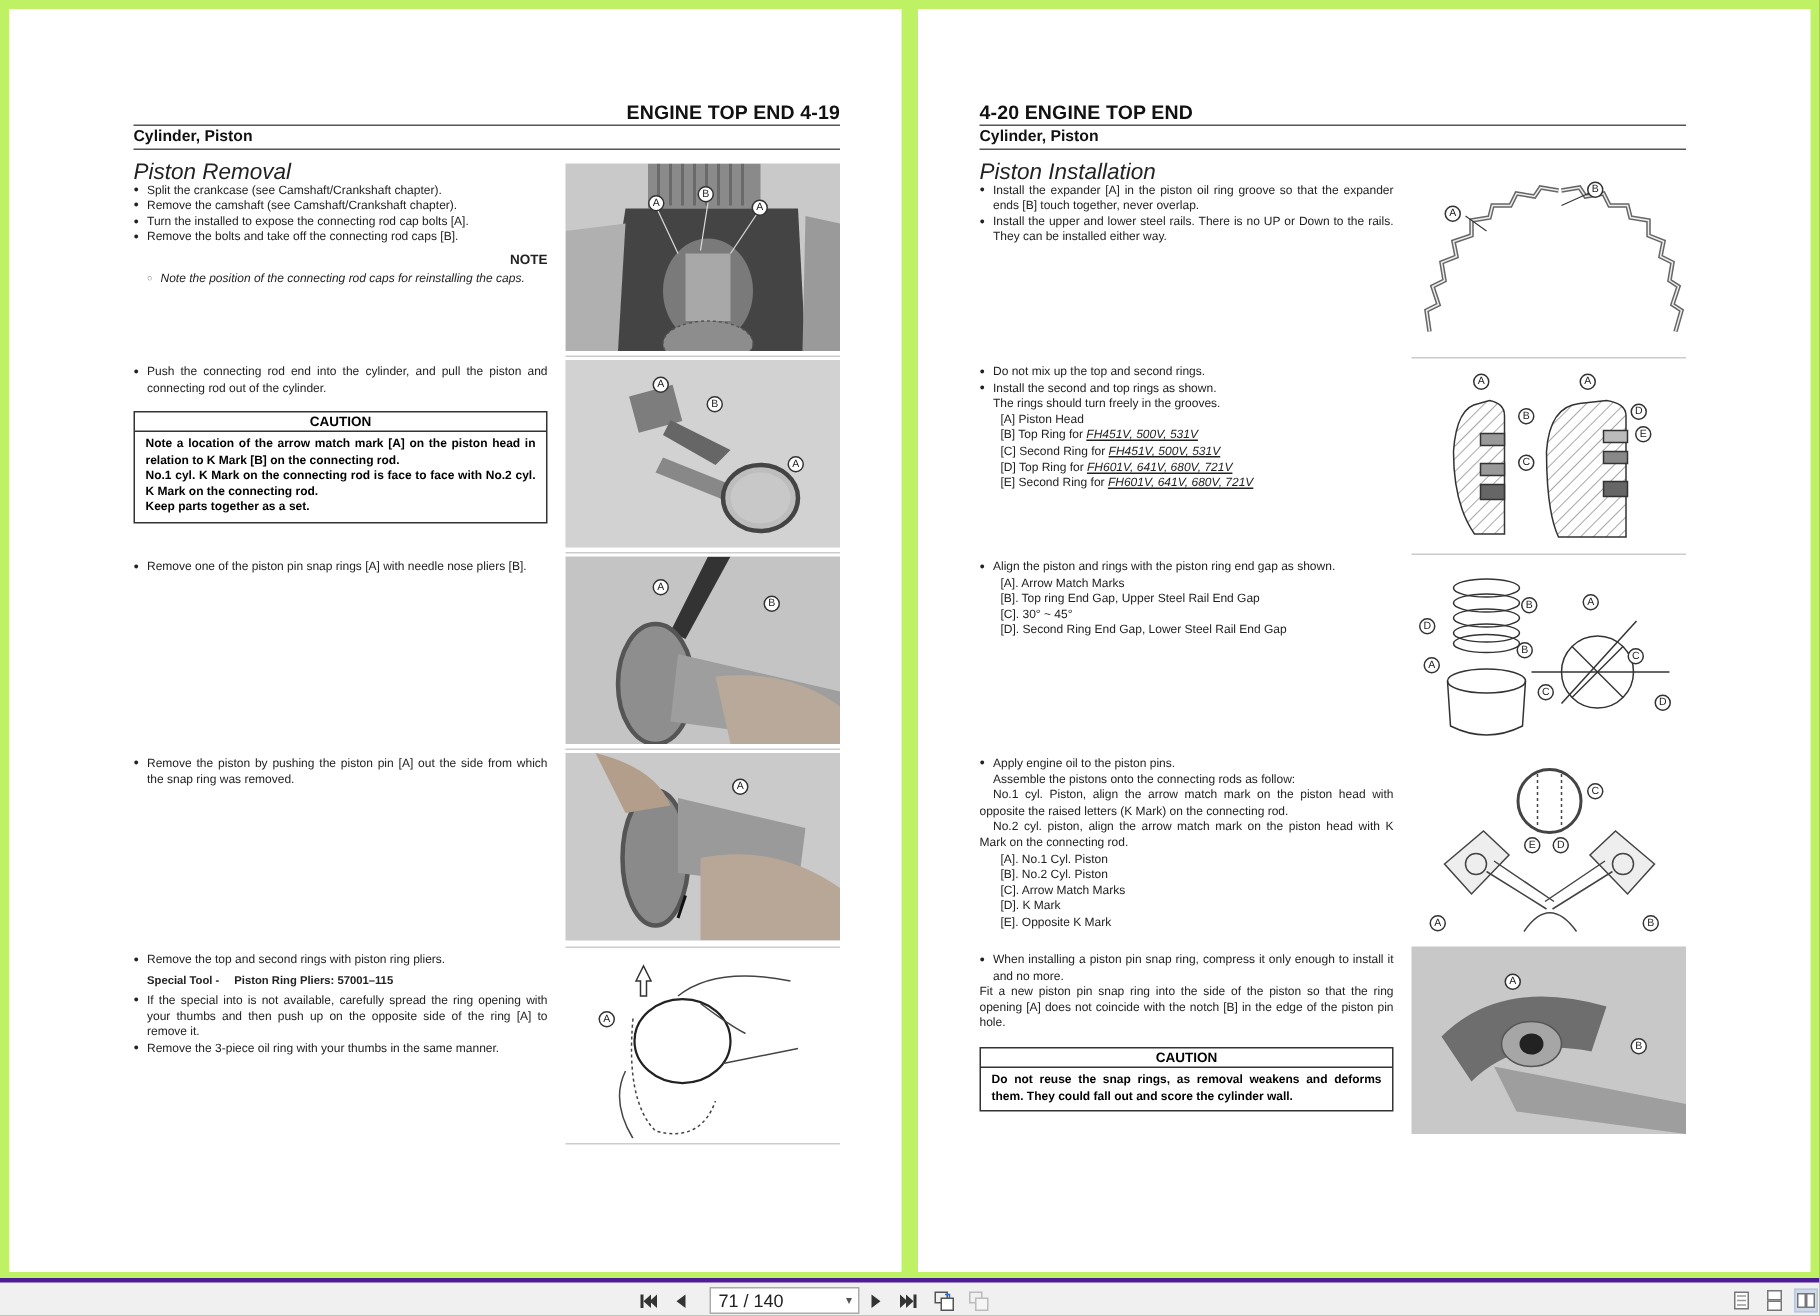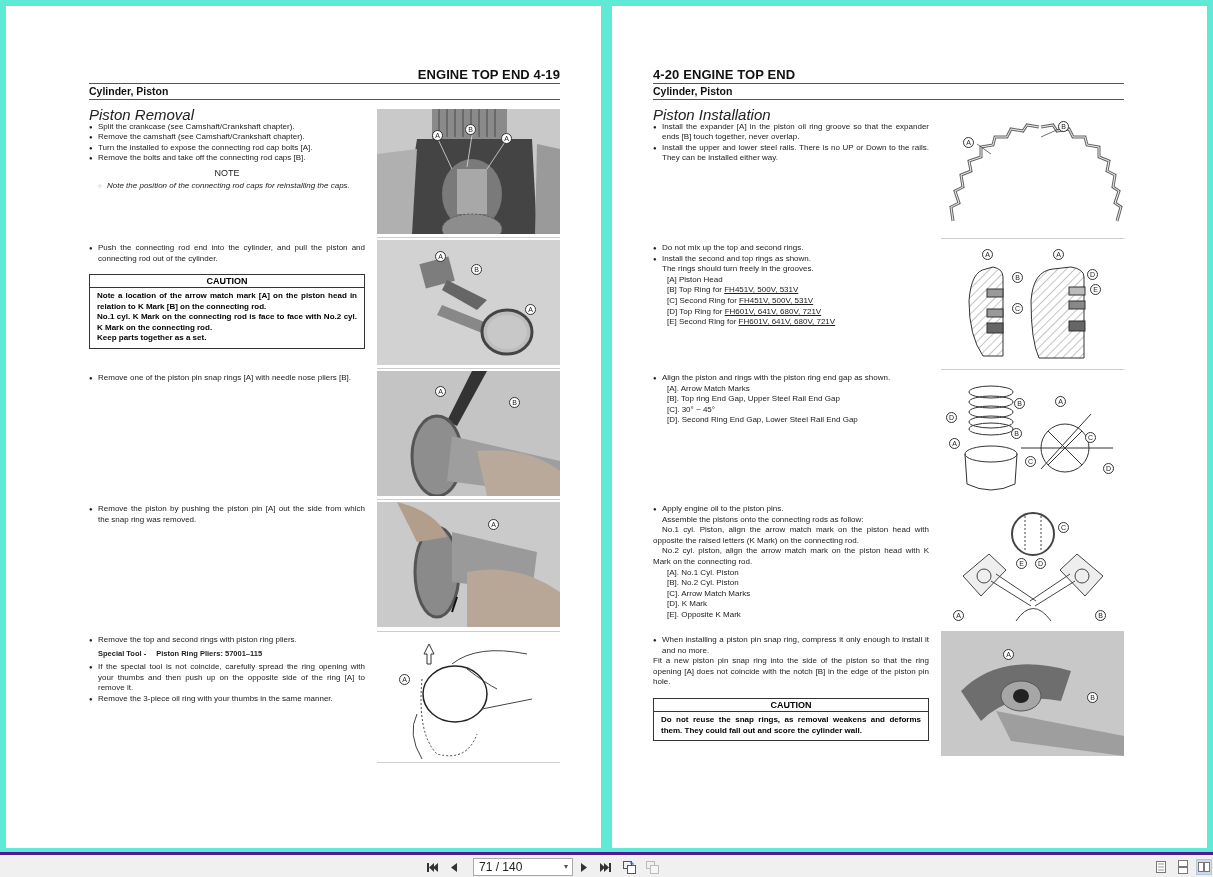--- a/index.html
+++ b/index.html
@@ -1,39 +1,39 @@
 <!DOCTYPE html>
 <html><head>
 <meta charset="utf-8">
 <style>
   * { box-sizing: border-box; margin: 0; padding: 0; }
   html, body { width: 1213px; height: 877px; overflow: hidden; background: #9a9a9a; font-family: "Liberation Sans", sans-serif; }
-  .viewer { position: relative; width: 1213px; height: 877px; background: #5eead4; }
+  .viewer { position: relative; width: 1213px; height: 877px; background: #bef264; }
   .page { position: absolute; top: 6px; width: 595px; height: 842px; background: #fff; }
   .page.left { left: 6px; }
   .page.right { left: 612px; }
   .chapter-title { position: absolute; font-size: 13px; font-weight: bold; color: #111; letter-spacing: 0.1px; }
   .rule { position: absolute; height: 0; border-top: 1px solid #555; }
   .section-title { position: absolute; font-size: 10.5px; font-weight: bold; color: #111; }
   .text-block { position: absolute; font-size: 8px; line-height: 10.6px; color: #222; }
   .text-block .italic-head { font-style: italic; font-size: 15px; margin-bottom: 1px; color: #222; }
   .bullet { position: relative; padding-left: 9px; }
   .bullet::before { content: "\25CF"; position: absolute; left: 0; top: 0; font-size: 6px; }
   .justify { text-align: justify; }
   .indent { padding-left: 9px; }
   .indent2 { padding-left: 14px; }
-  .note-head { text-align: center; font-weight: normal; font-size: 9px; margin: 4px 0 2px; }
+  .note-head { text-align: right; font-weight: bold; font-size: 9px; margin: 4px 0 2px; }
   .note-body { font-style: italic; padding-left: 18px; position: relative; text-align: justify; }
   .note-body::before { content: "\25CB"; position: absolute; left: 9px; top: 0; font-size: 6px; color: #777; }
   .caution { position: absolute; border: 1px solid #333; font-size: 8px; }
   .caution .head { text-align: center; font-weight: bold; font-size: 9px; border-bottom: 1px solid #333; padding: 1px 0; }
   .caution .body { font-weight: bold; padding: 3px 7px 4px; line-height: 10.6px; text-align: justify; }
   .special-tool { font-weight: bold; font-size: 7.5px; padding-left: 9px; margin: 3px 0 3px; }
   .special-tool span + span { margin-left: 10px; }
-  .u { text-decoration: underline; }
+  .u { text-decoration: underline; font-style: italic; }
   .figure { position: absolute; width: 183px; height: 125px; overflow: hidden; }
   .figure.photo { background: #cfcfcf; }
   .figure-rule { position: absolute; width: 183px; border-top: 1px solid #ccc; }
   .callout { position: absolute; width: 11px; height: 11px; border: 1px solid #333; border-radius: 50%; background: #fff; font-size: 7px; line-height: 9px; text-align: center; color: #222; }
   
   .toolbar { position: absolute; left: 0; top: 852px; width: 1213px; height: 25px; background: #f0f0f0; border-top: 3px solid #4c1d95; }
   .tb-btn { position: absolute; top: 5px; height: 15px; width: 15px; font-size: 11px; line-height: 15px; text-align: center; color: #333; cursor: pointer; }
   .page-box { position: absolute; left: 473px; top: 3px; width: 100px; height: 18px; border: 1px solid #aaa; background: #fff; font-size: 12px; line-height: 16px; padding-left: 5px; color: #222; }
   .page-box .dd { position: absolute; right: 4px; top: 0; font-size: 8px; color: #555; }
   .view-btn { position: absolute; top: 4px; width: 16px; height: 16px; }
@@ -149,21 +149,21 @@
       </svg>
       <div class="callout" style="left:111px; top:17px;">A</div>
     </div>
     <div class="figure-rule" style="left:371px; top:625px;"></div>
 
     <div class="text-block justify" style="left:83px; top:629px; width:276px;">
       <div class="bullet">Remove the top and second rings with piston ring pliers.</div>
       <div class="special-tool">
         <span>Special Tool -</span><span>Piston Ring Pliers: 57001–115</span>
       </div>
-      <div class="bullet">If the special tool is not coincide, carefully spread the ring opening with your thumbs and then push up on the opposite side of the ring [A] to remove it.</div>
+      <div class="bullet">If the special into is not available, carefully spread the ring opening with your thumbs and then push up on the opposite side of the ring [A] to remove it.</div>
       <div class="bullet">Remove the 3-piece oil ring with your thumbs in the same manner.</div>
     </div>
     <div class="figure" style="left:371px; top:628px;">
       <svg width="183" height="125" viewBox="0 0 183 125">
         <rect width="183" height="125" fill="#fff"></rect>
         <ellipse cx="78" cy="60" rx="32" ry="28" fill="#fff" stroke="#222" stroke-width="1.5"></ellipse>
         <path d="M45 45 Q40 100 60 120 Q90 128 100 100" fill="none" stroke="#444" stroke-dasharray="2 2"></path>
         <path d="M75 30 Q100 10 150 20 M90 35 Q110 50 120 55 M105 75 Q130 70 155 65 M40 80 Q30 100 45 125" fill="none" stroke="#444"></path>
         <path d="M47 20 L52 10 L57 20 L54 20 L54 30 L50 30 L50 20 Z" fill="#fff" stroke="#333"></path>
       </svg>

